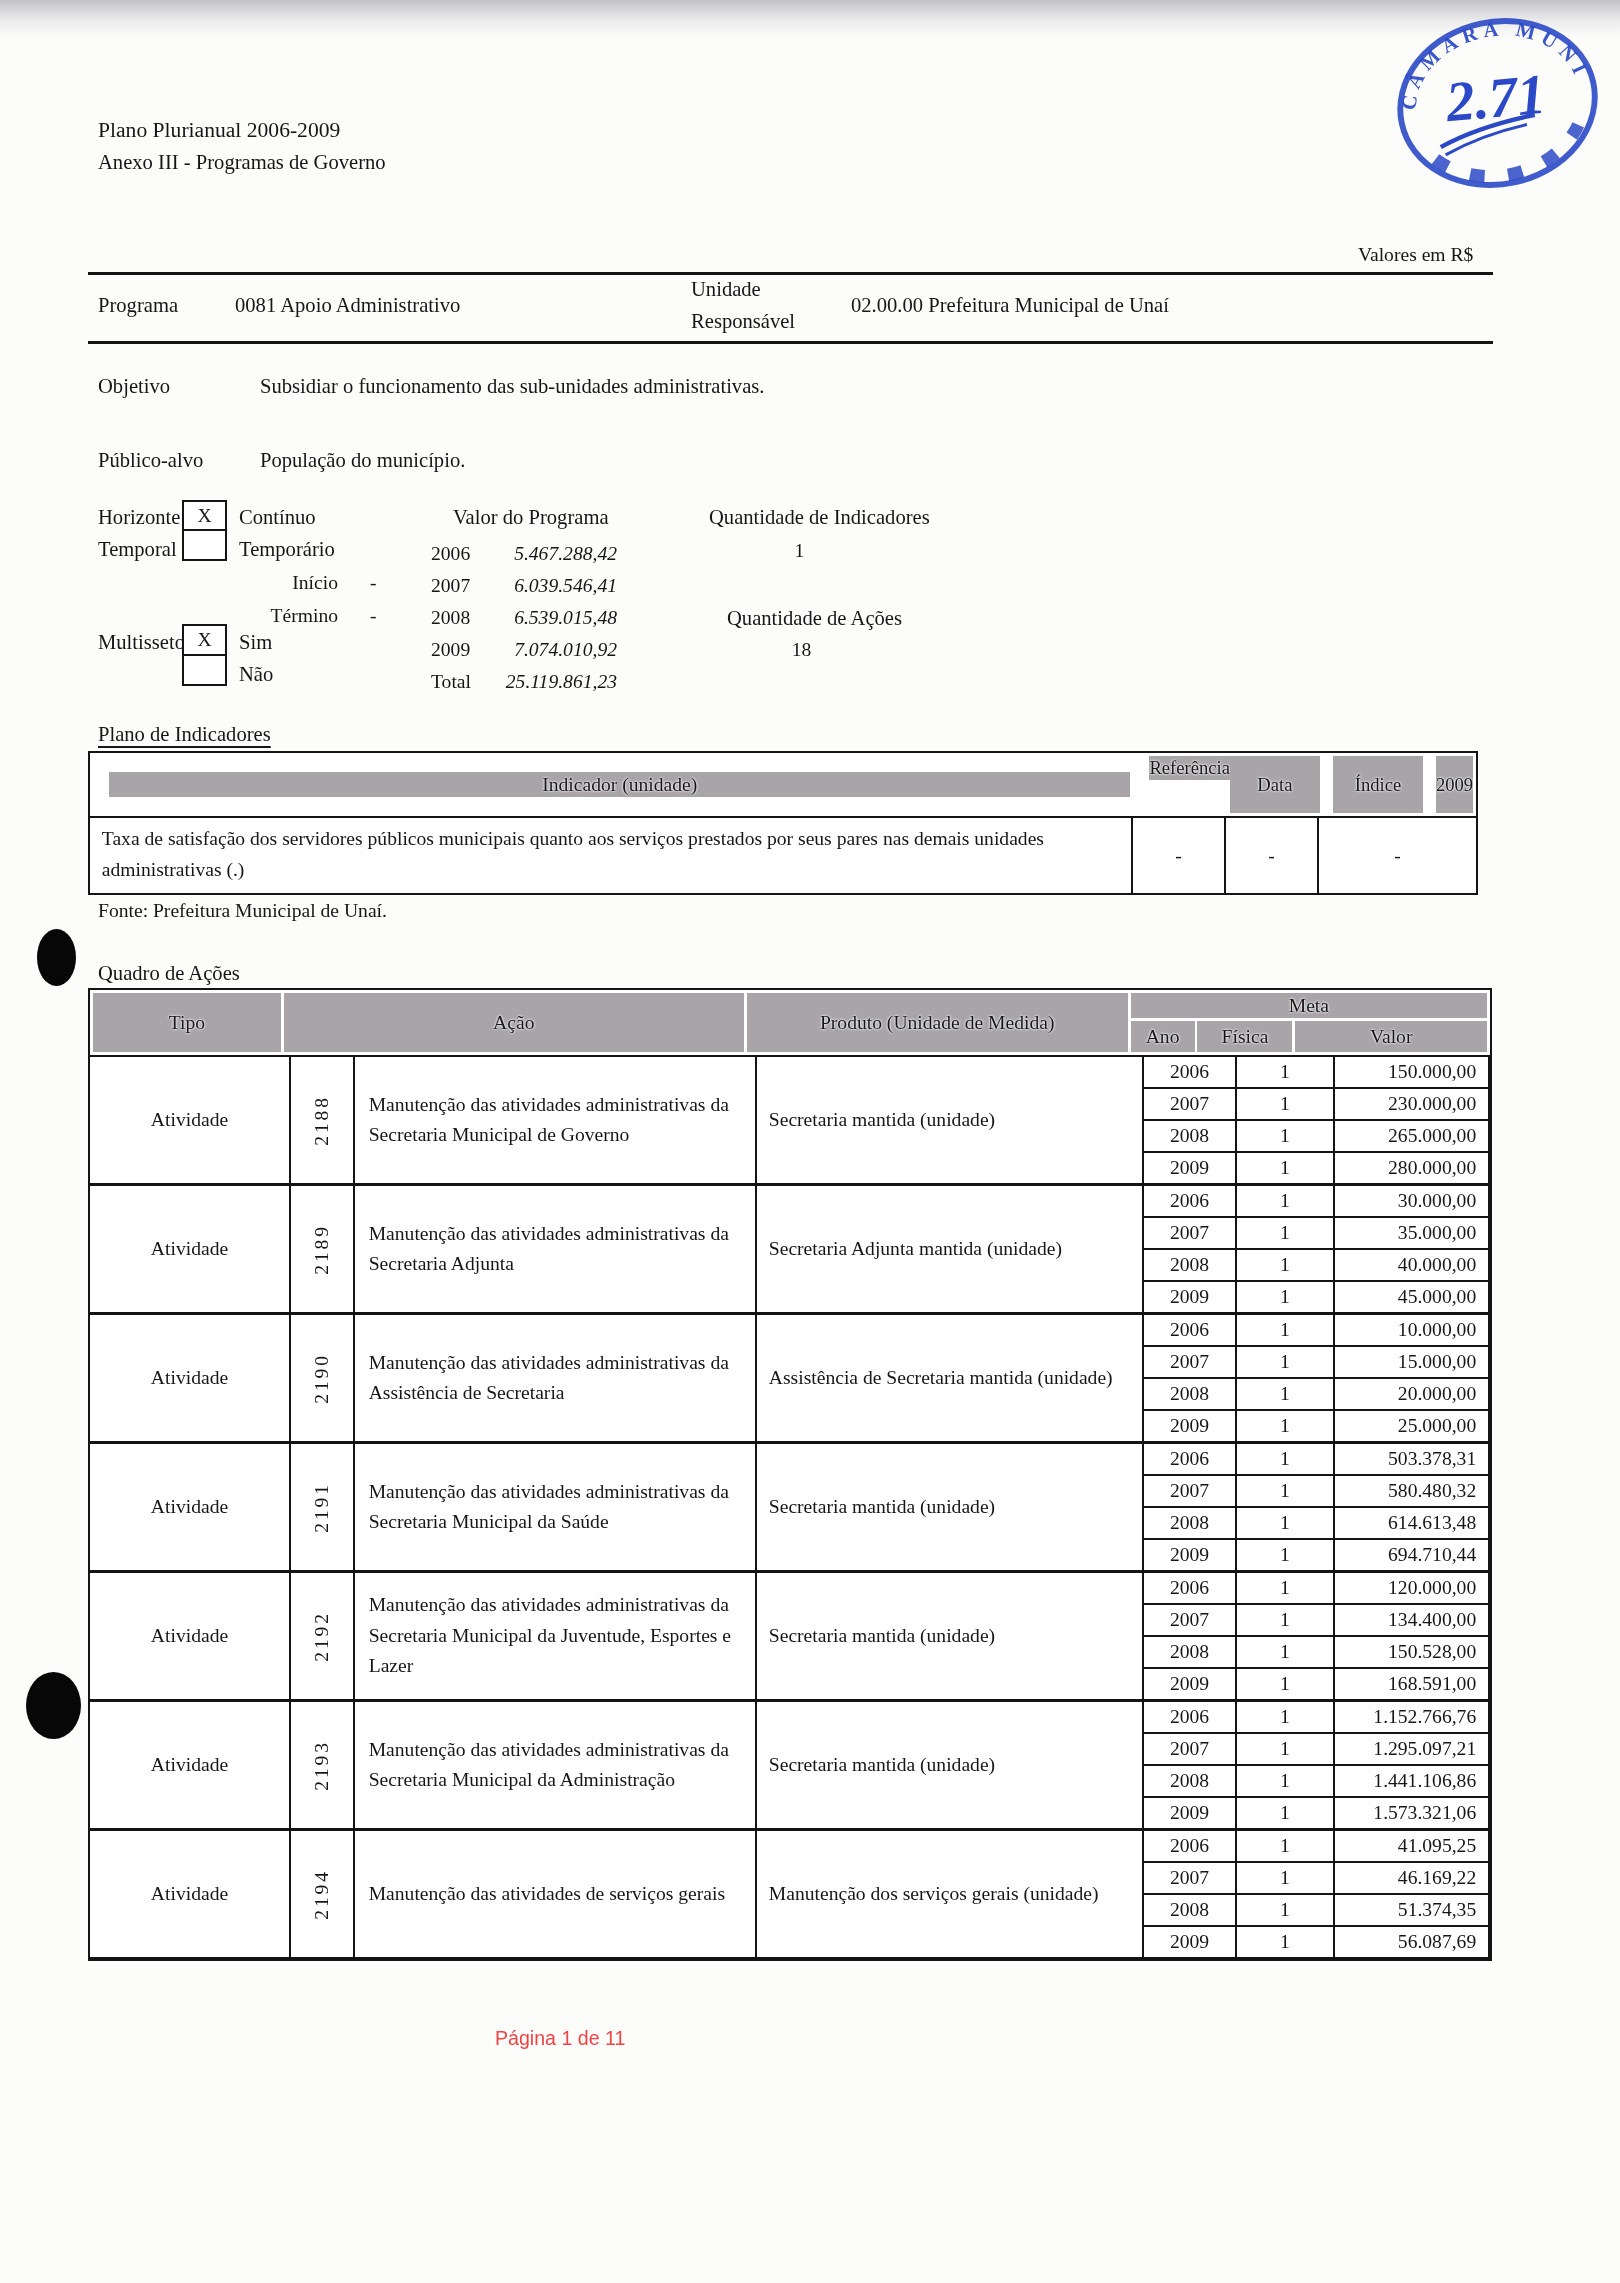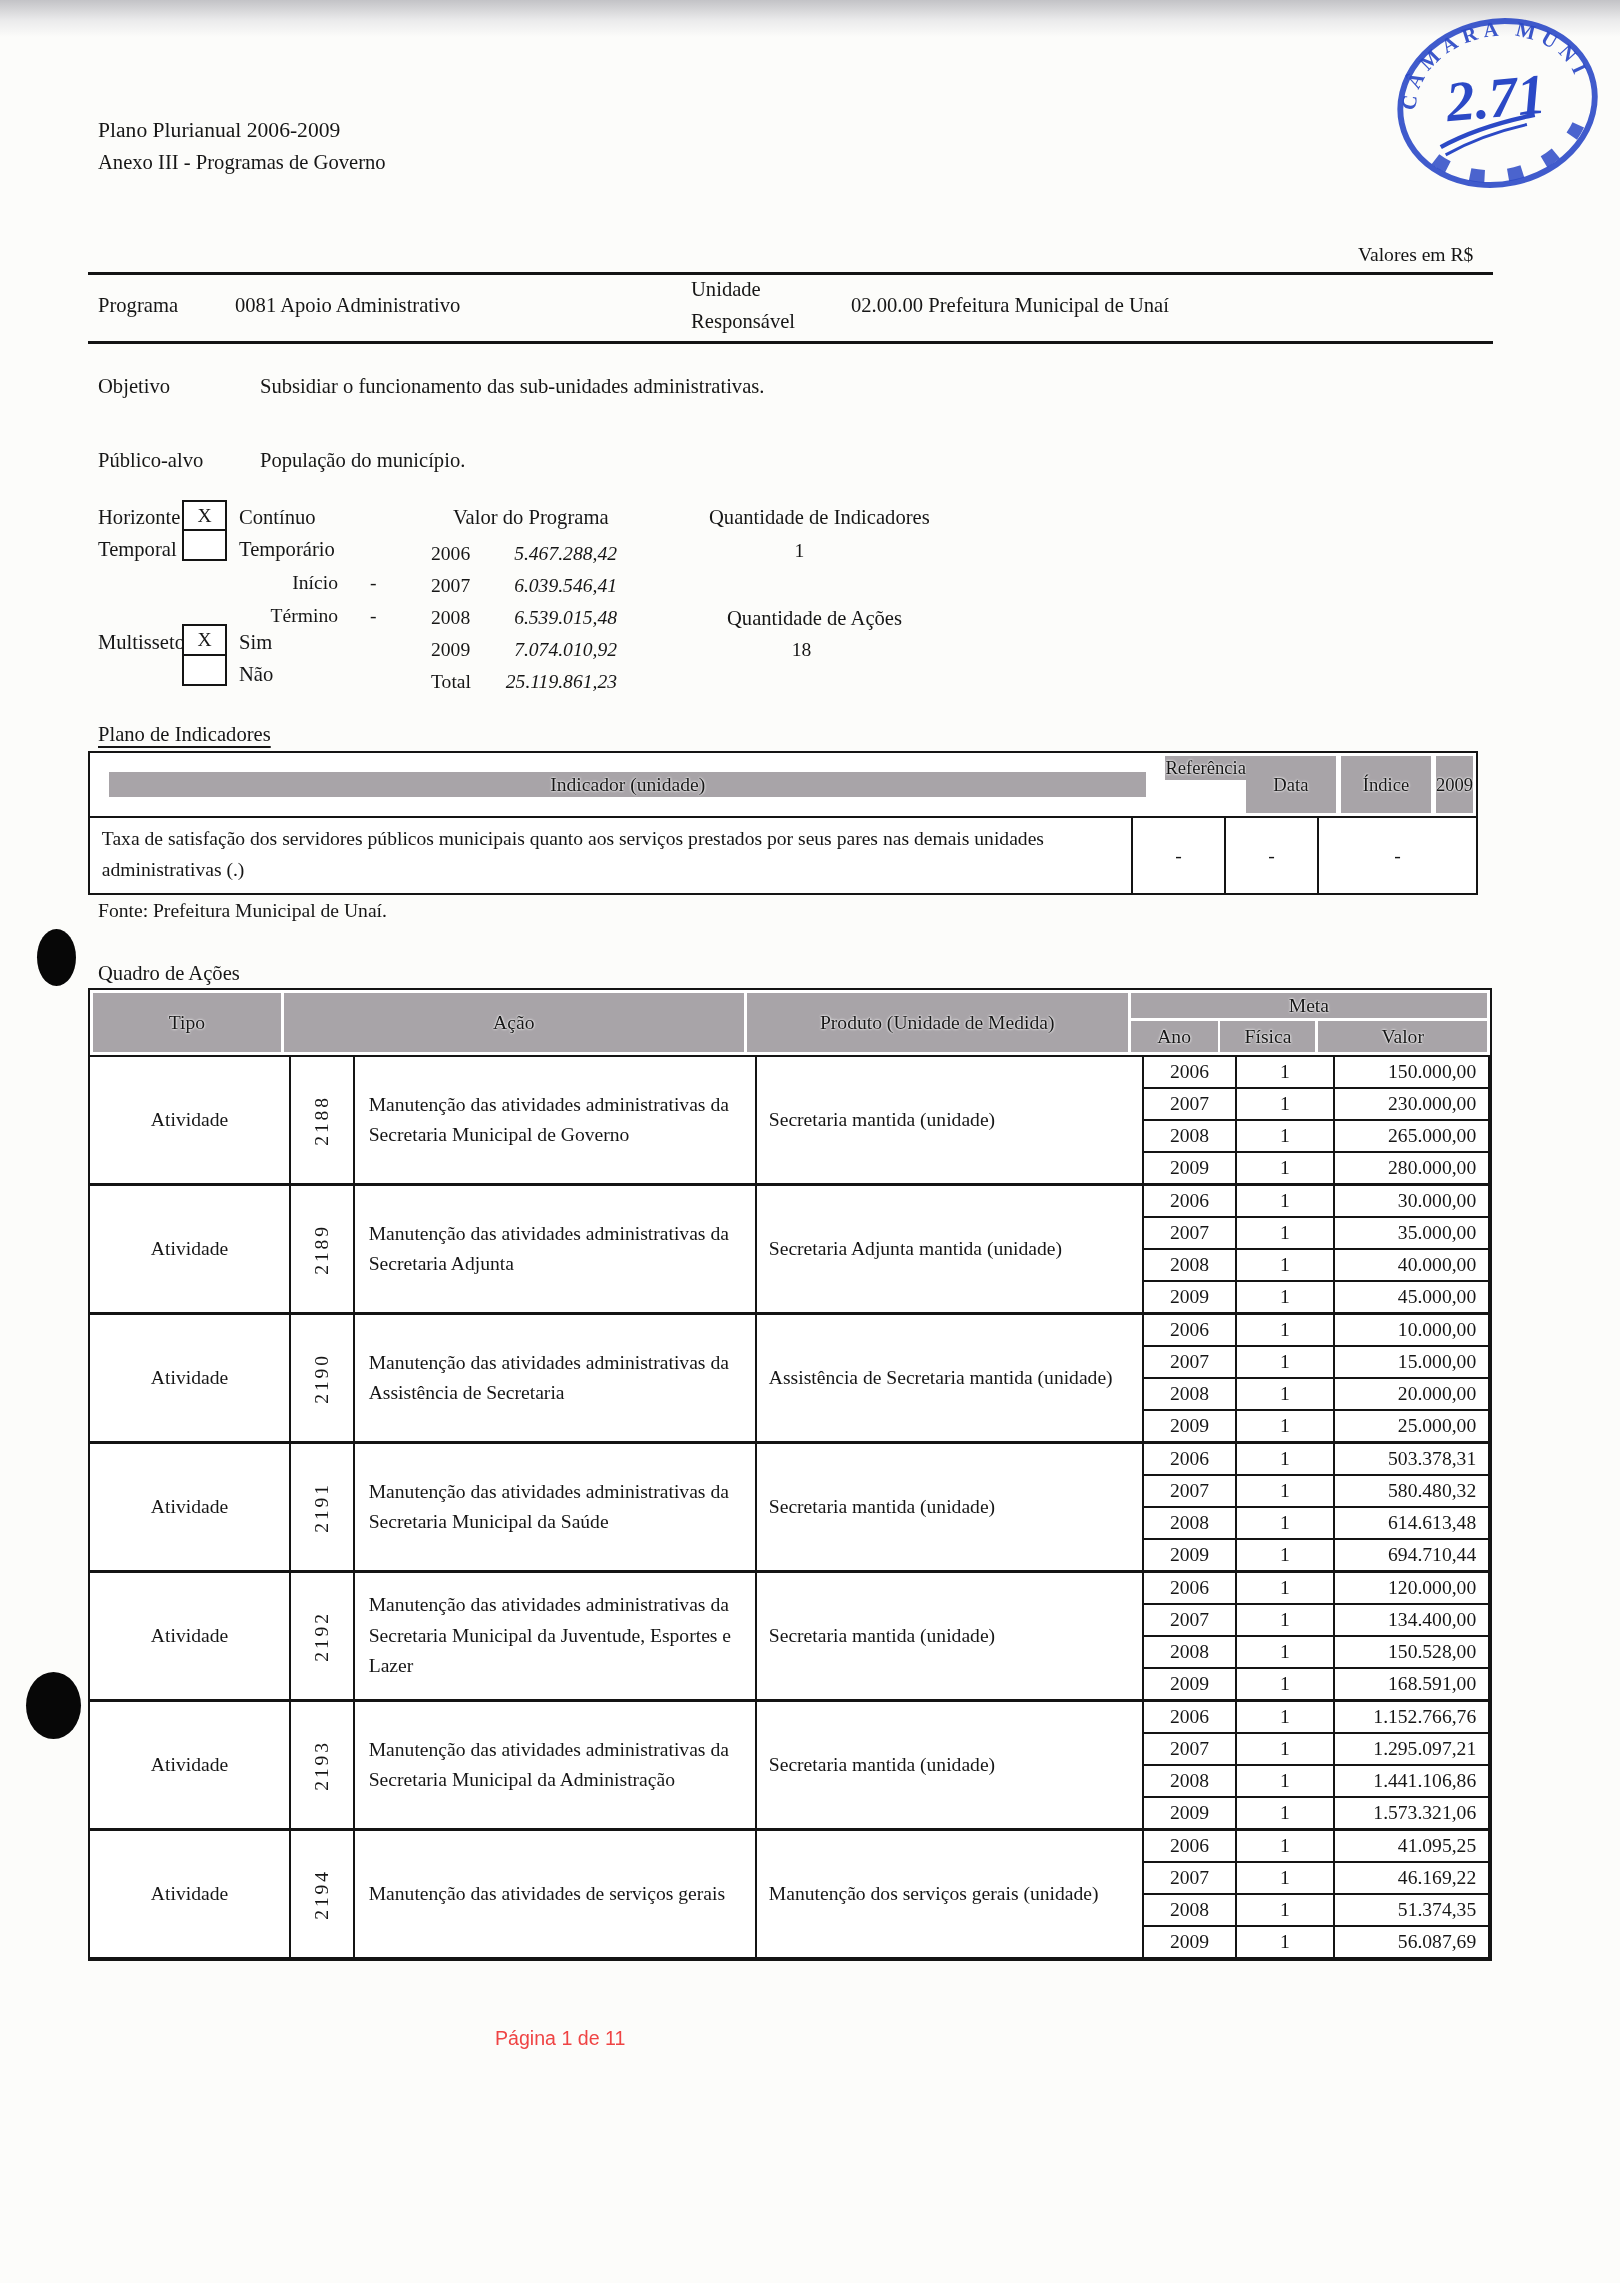--- a/index.html
+++ b/index.html
@@ -29,39 +29,39 @@
   .pv{position:absolute;left:431px;top:538px;width:186px}
   .pv-row{display:flex;justify-content:space-between;align-items:center;height:32px;font-size:19.6px}
   .pv-row .pv-value{font-style:italic}
 
   
   .ind-table{position:absolute;left:88px;top:751px;width:1390px;border:2.9px solid #141414;background:#fff}
   .ind-head{display:flex;height:63px}
   .ih-left{width:1080px;margin:19px;display:flex;align-items:center;justify-content:center;font-size:19.6px}
   .ih-right{flex:1;display:flex;flex-direction:row;margin:2.9px 2.9px 2.9px 0}
   .ih-ref{height:24.5px;margin-bottom:2.9px;display:flex;align-items:center;justify-content:center;font-size:18.6px}
-  .ih-sub{flex:1;display:flex;gap:5px}
+  .ih-sub{flex:1;display:flex;gap:13px}
   .ih-sub>div{display:flex;align-items:center;justify-content:center;font-size:18.6px}
   .ih-data{width:90px}.ih-ind{width:90px}.ih-2009{flex:1}
   .ind-body{display:flex;border-top:2.9px solid #141414;min-height:73px}
   .ib-text{width:1043px;border-right:2.9px solid #141414;padding:4.9px 11.8px 7.8px;font-size:19.6px;line-height:1.6}
   .ib-cell{display:flex;align-items:center;justify-content:center;font-size:19.6px;border-right:2.9px solid #141414}
   .ib-data{width:93px}.ib-ind{width:93px}.ib-2009{flex:1;border-right:none}
 
   
   .at{position:absolute;left:88px;top:988px;width:1404px;border:2.9px solid #141414;background:#fff}
   .at-head{display:flex;height:67px;border-bottom:2.9px solid #141414}
   .gh{display:flex;align-items:center;justify-content:center;font-size:19.6px}
   .ah-tipo{width:188px;margin:2.9px}
   .ah-acao{width:460px;margin:2.9px 2.9px 2.9px 0}
   .ah-prod{width:381px;margin:2.9px 2.9px 2.9px 0}
   .ah-meta{flex:1;display:flex;flex-direction:column;margin:2.9px 2.9px 2.9px 0}
   .ah-meta-top{height:25.5px;margin-bottom:2.9px}
   .ah-meta-sub{flex:1;display:flex;gap:2.9px}
-  .ah-ano{width:87px}.ah-fis{width:95px}.ah-val{flex:1}
+  .ah-ano{width:64px}.ah-fis{width:95px}.ah-val{flex:1}
   .ag{display:grid;grid-template-columns:201px 64px 402px 387px 93px 98px 1fr;grid-auto-rows:32px}
   .ag+.ag{border-top:1px solid #141414}
   .ag .cell{border-right:2px solid #141414;border-bottom:2px solid #141414;font-size:19.6px;background:#fff}
   .c-tipo{grid-row:1/span 4;grid-column:1;display:flex;align-items:center;justify-content:center}
   .c-code{grid-row:1/span 4;grid-column:2;display:flex;align-items:center;justify-content:center}
   .c-code span{writing-mode:vertical-rl;transform:rotate(180deg);letter-spacing:2.9px;font-size:19.6px}
   .c-acao{grid-row:1/span 4;grid-column:3;display:flex;align-items:center;padding:3.9px 13.7px;line-height:1.55}
   .c-prod{grid-row:1/span 4;grid-column:4;display:flex;align-items:center;padding:3.9px 11.8px;line-height:1.55}
   .c-ano{grid-column:5;display:flex;align-items:center;justify-content:center}
   .c-fis{grid-column:6;display:flex;align-items:center;justify-content:center}

